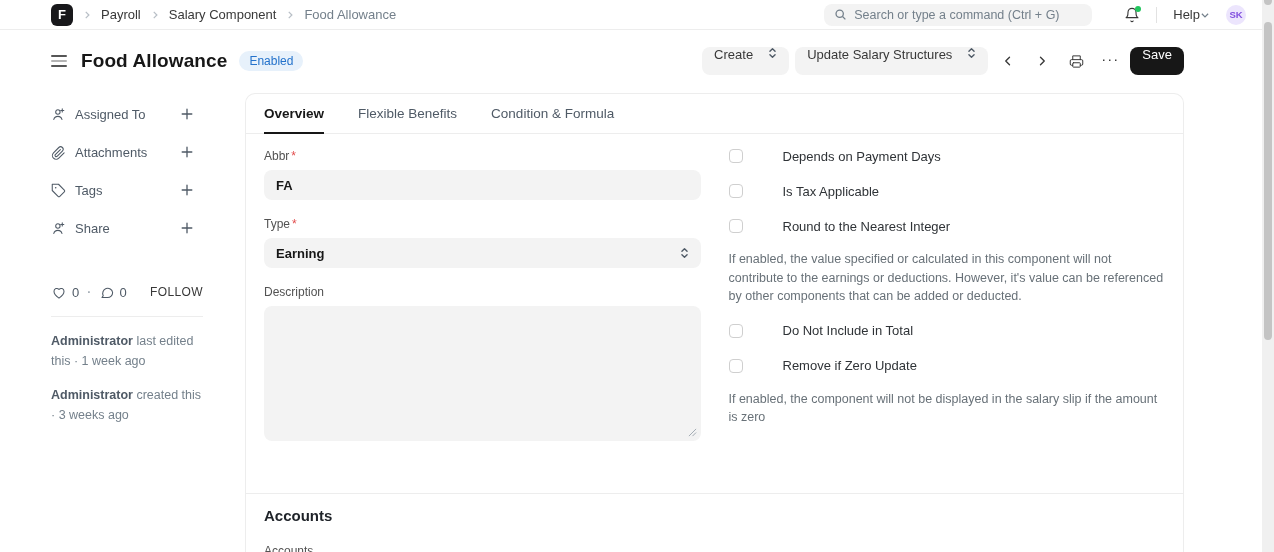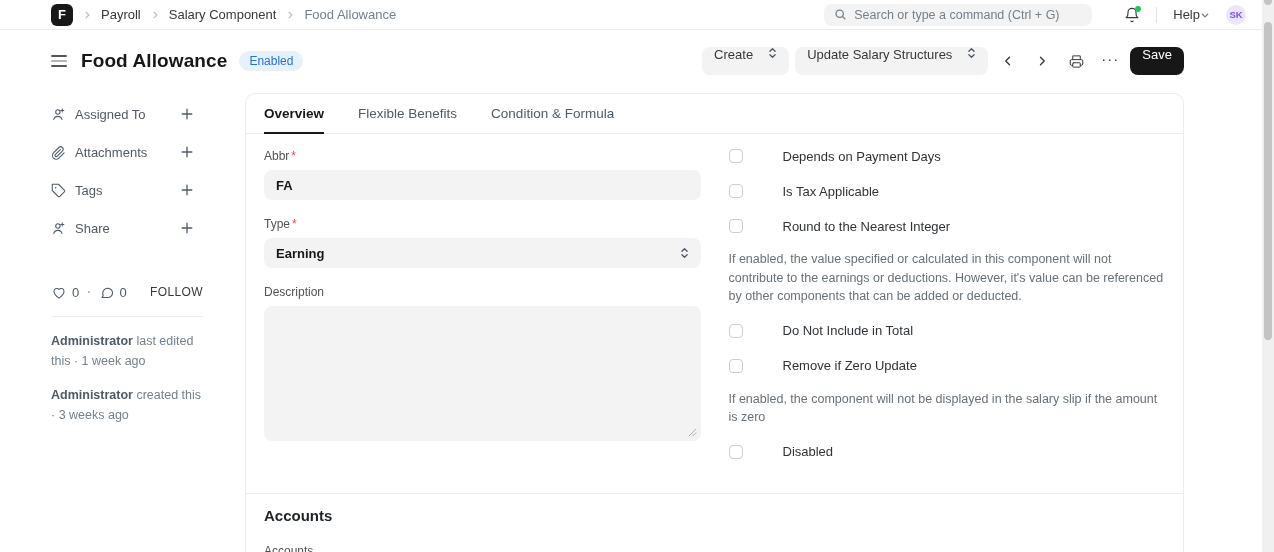--- a/index.html
+++ b/index.html
@@ -354,24 +354,20 @@
       <div class="cb-row">
         <span class="cb-box"></span>
         <span class="cb-lbl">Do Not Include in Total</span>
       </div>
       <div class="cb-row">
         <span class="cb-box"></span>
         <span class="cb-lbl">Remove if Zero Update</span>
       </div>
       <div class="help-text">If enabled, the component will not be displayed in the salary slip if the amount is zero</div>
 
-      <div class="cb-row">
-        <span class="cb-box"></span>
-        <span class="cb-lbl">Disabled</span>
-      </div>
     </div>
   </div>
 
   <div class="section-divider"></div>
   <div class="section">
     <div class="section-heading">Accounts</div>
     <div class="f-label">Accounts</div>
   </div>
 </div>
 

